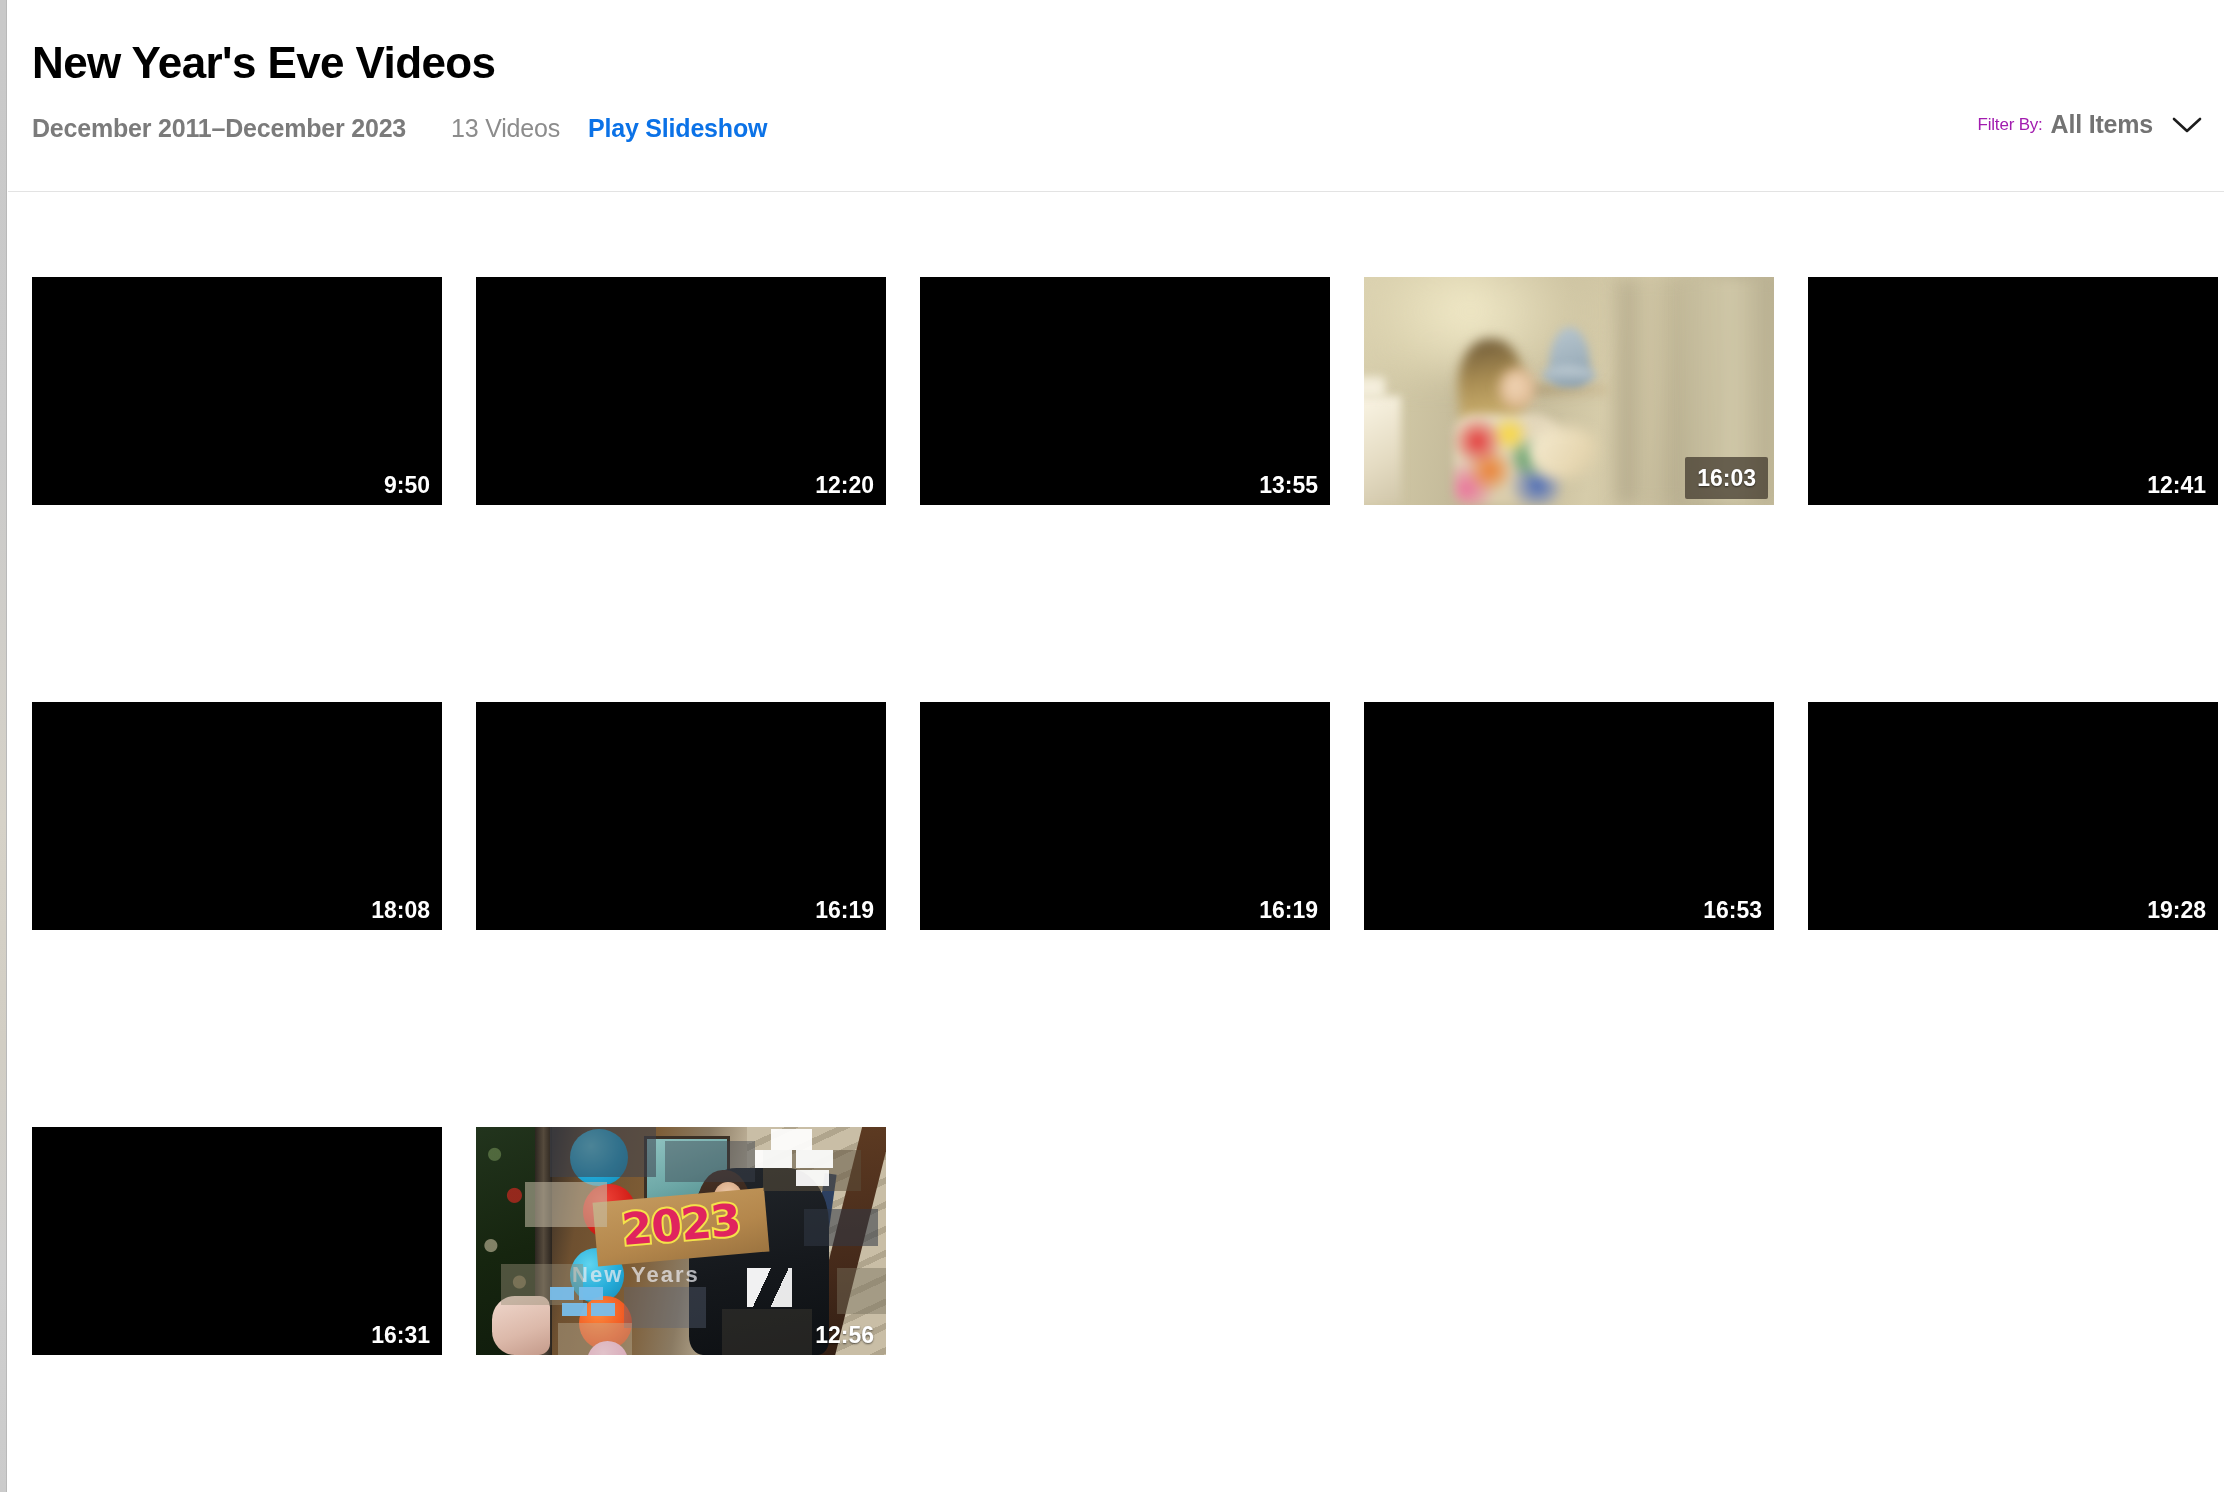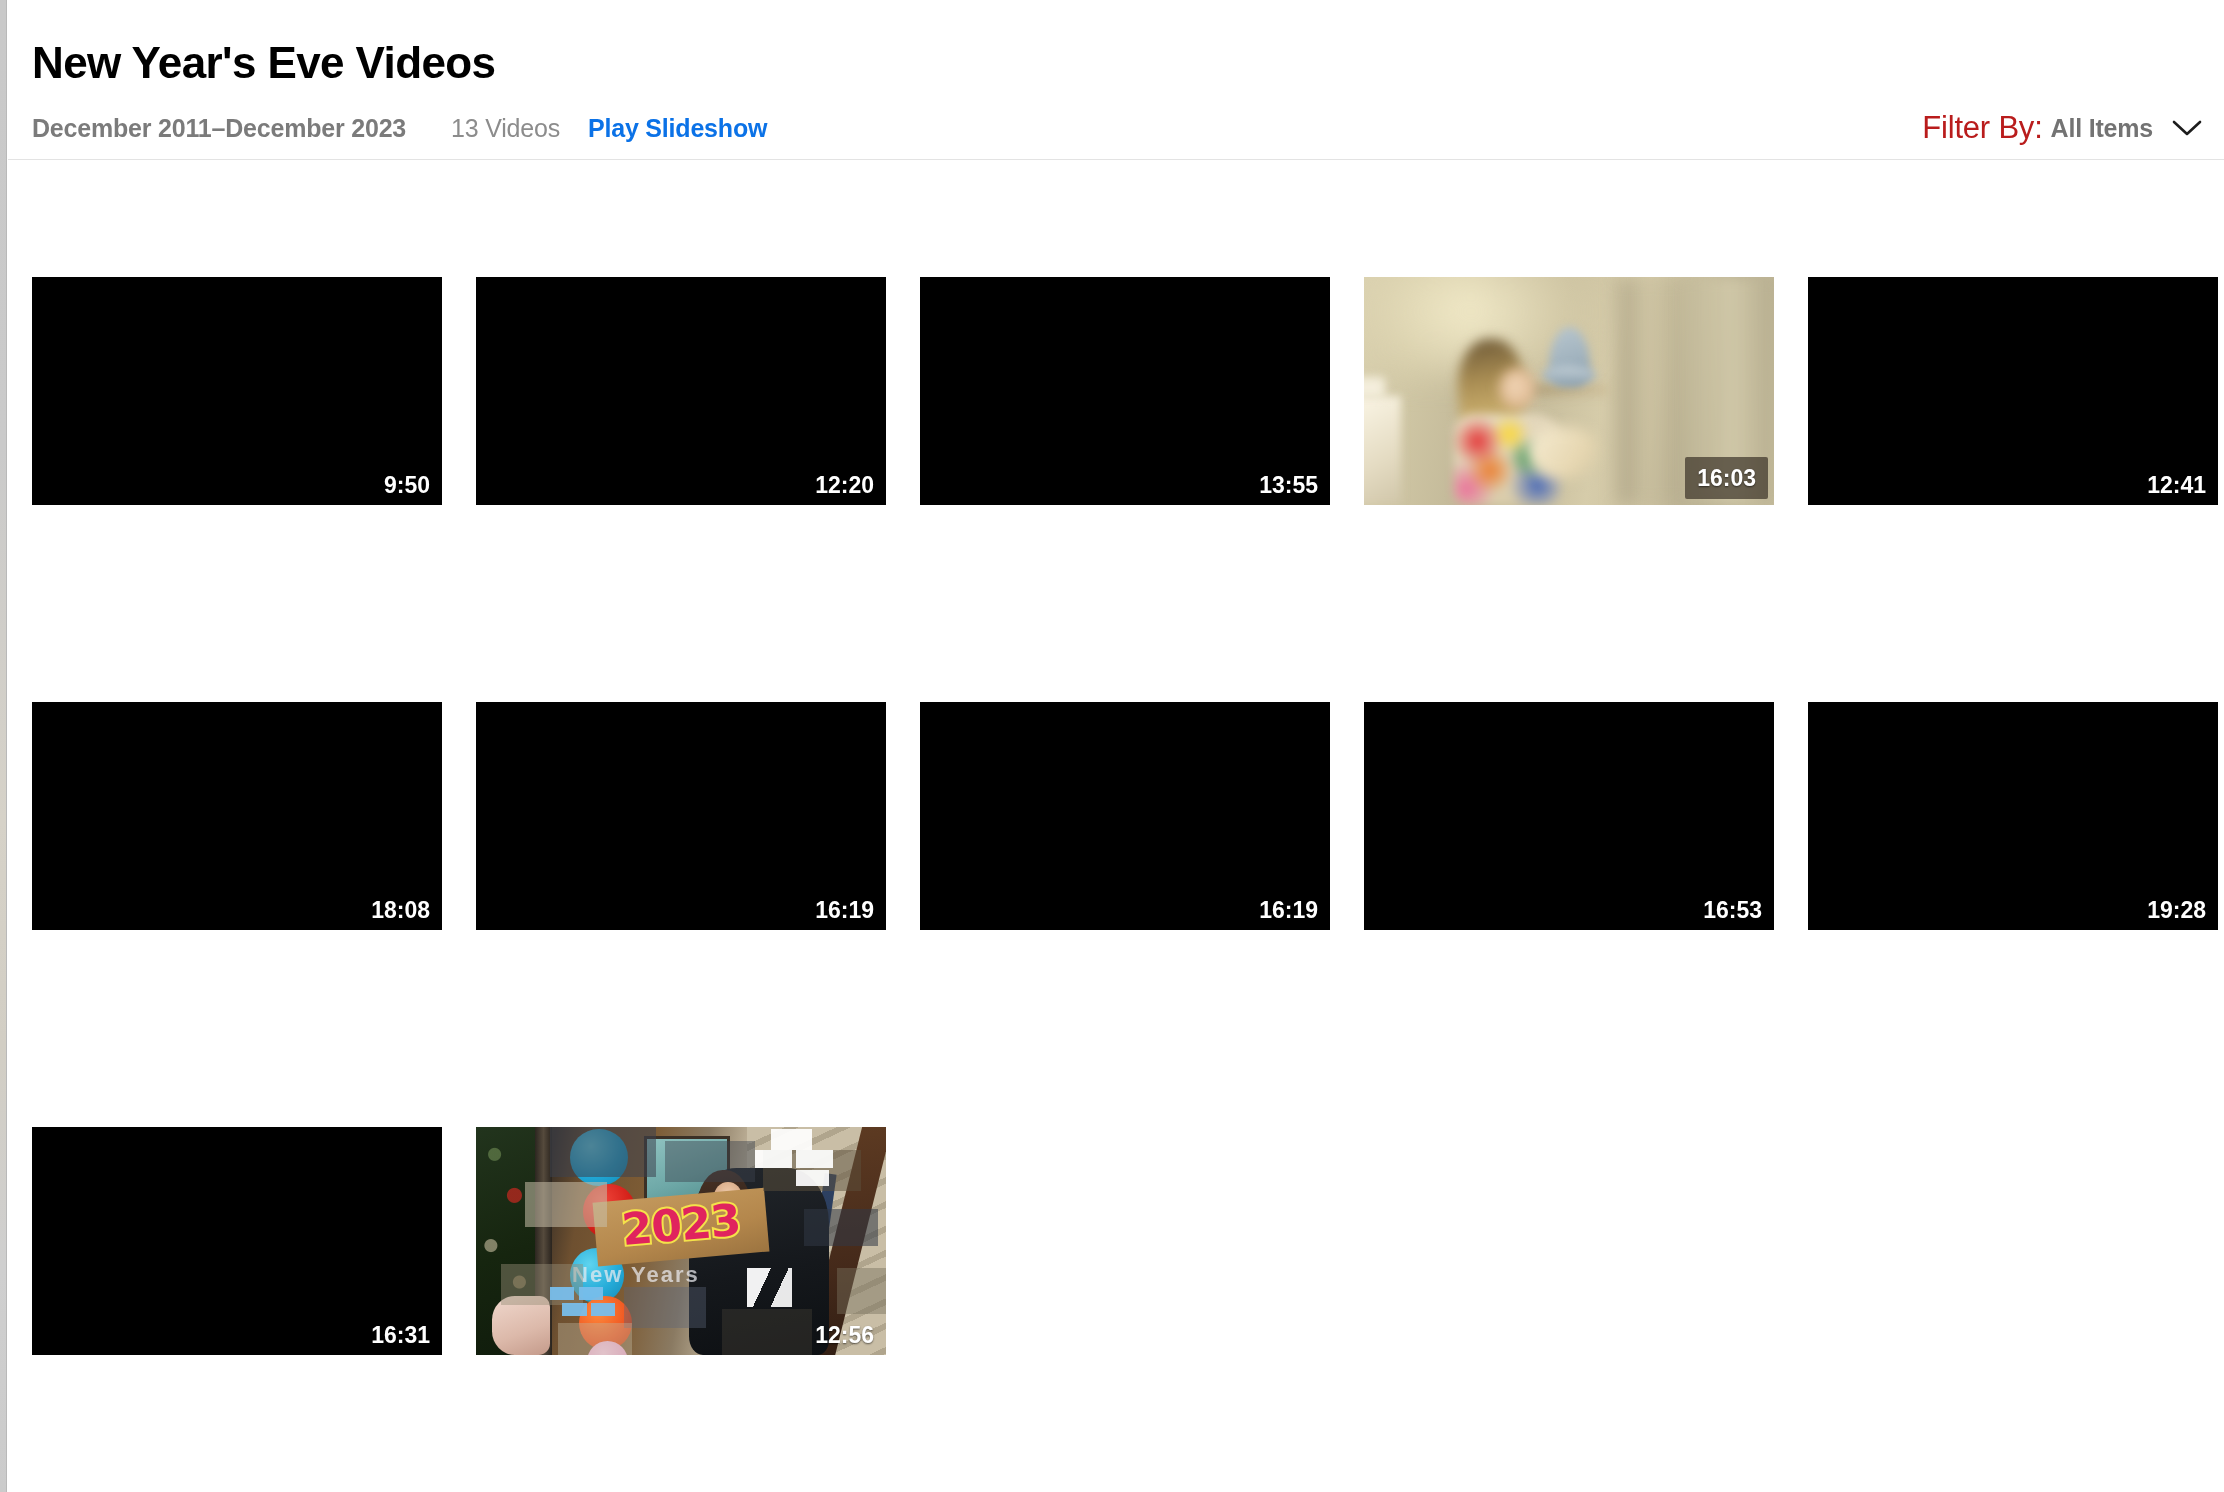--- a/index.html
+++ b/index.html
@@ -34,21 +34,21 @@
     border-right: 1px solid #b9b9b9;
     z-index: 30;
   }
 
   
   .header {
     position: absolute;
     left: 8px;
     top: 0;
     width: 2216px;
-    height: 160px;
+    height: 192px;
     background: #ffffff;
     border-bottom: 1px solid #e3e3e3;
   }
 
   .header-title {
     position: absolute;
     left: 24px;
     top: 38px;
     font-size: 44px;
     font-weight: bold;
@@ -93,22 +93,22 @@
   .filter-control {
     position: absolute;
     right: 22px;
     top: 110px;
     display: flex;
     align-items: center;
     white-space: nowrap;
     cursor: pointer;
   }
   .filter-label {
-    font-size: 31px;
-    color: #b91c1c;
+    font-size: 17px;
+    color: #a21caf;
     letter-spacing: -0.2px;
   }
   .filter-value {
     font-size: 25px;
     font-weight: bold;
     color: #737373;
     margin-left: 8px;
     letter-spacing: -0.2px;
   }
   .chevron {

